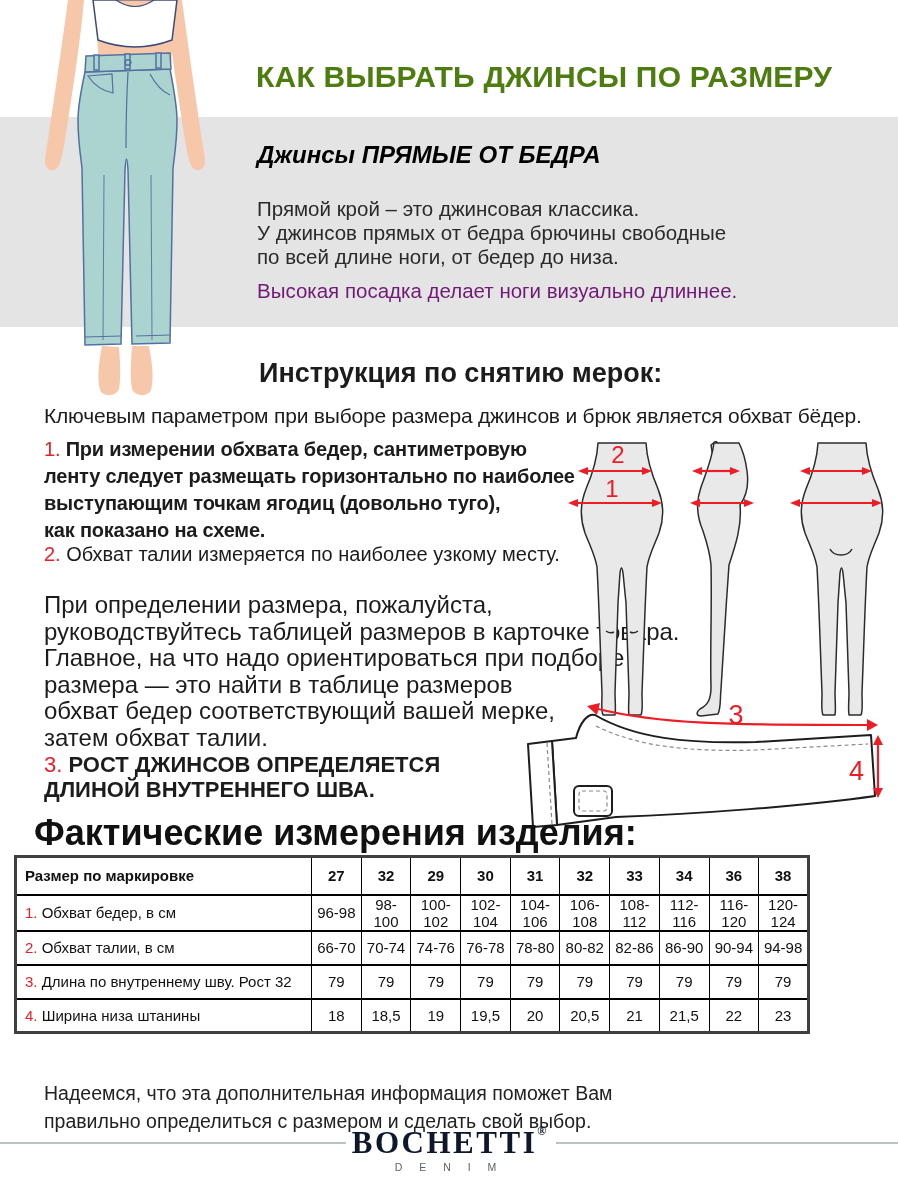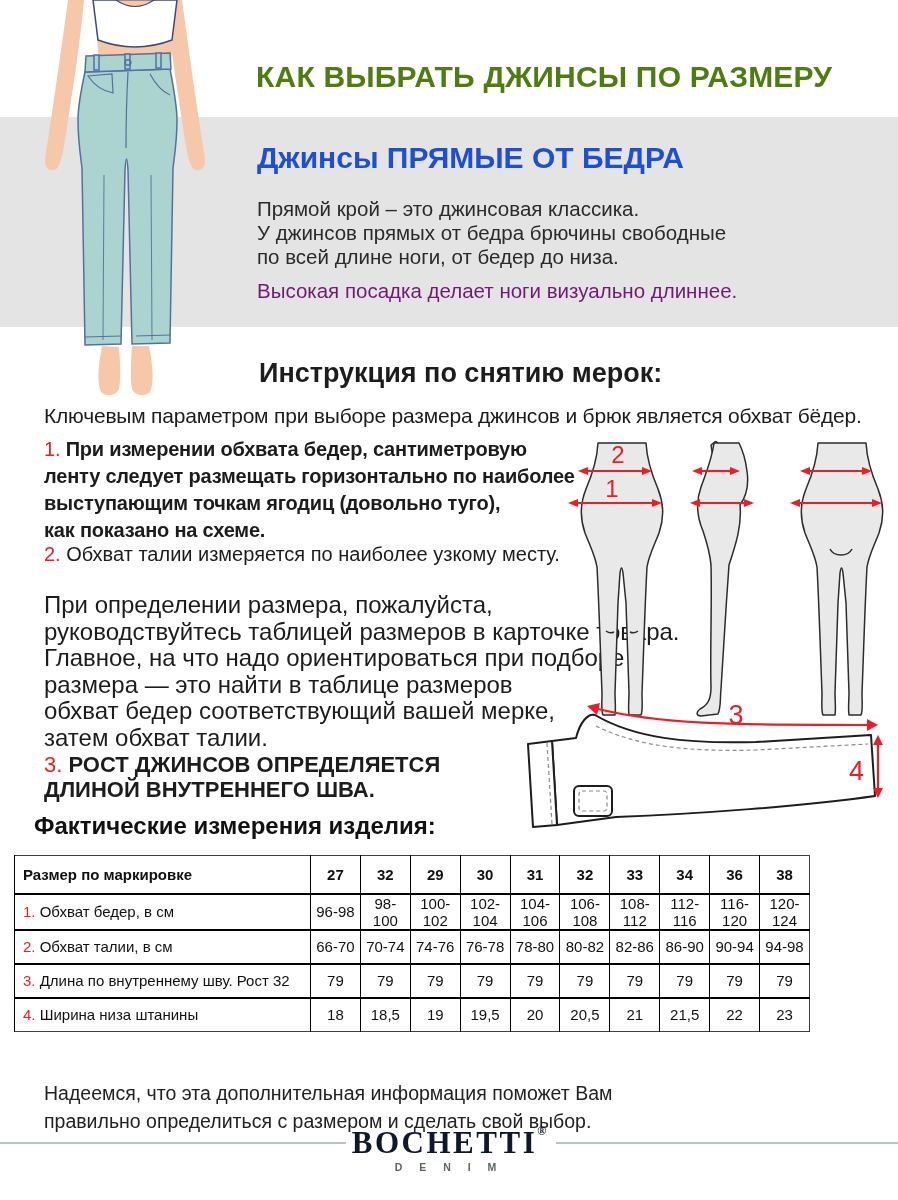--- a/index.html
+++ b/index.html
@@ -6,47 +6,47 @@
   html,body { width:898px; height:1200px; }
   body { font-family:"Liberation Sans", sans-serif; background:#ffffff; color:#1c1c1c; position:relative; overflow:hidden; }
   .page { position:absolute; left:0; top:0; width:898px; height:1200px; background:#fff; }
   .gray-band { position:absolute; left:0; top:117px; width:898px; height:210px; background:#e4e4e4; }
   .abs { position:absolute; }
   .pre { white-space:pre-line;margin-top:8px; }
   .red { color:#ee1c25; }
   .b { font-weight:bold; }
 
   .title { left:256px; top:60px; font-size:30px; font-weight:bold; letter-spacing:.2px; color:#4d7c0f; }
-  .intro-h { left:257px; top:141px; font-size:30px; font-weight:bold; color:#1d4ed8; }
+  .intro-h { left:257px; top:141px; font-size:24px; font-weight:bold; color:#000000;font-style:italic; }
   .intro-p1 { left:257px; top:189px; font-size:20.5px; line-height:24px; color:#2a2a2a; }
   .intro-p2 { left:257px; top:279px; font-size:20.5px; color:#701a75; }
 
   .instr-h { left:259px; top:358px; font-size:27px; font-weight:bold; }
   .lead { left:44px; top:404px; font-size:21px; letter-spacing:-.2px; }
   .item1 { left:44px; top:436px; font-size:20px; line-height:27px; letter-spacing:-.2px; }
   .item1 b, .item3 b { font-weight:bold; }
   .item2 { left:44px; top:543px; font-size:20px; }
   .para { left:44px; top:584px; font-size:24px; line-height:26.5px; }
   .item3 { left:44px; top:752px; font-size:22px; line-height:25px; }
 
-  .tbl-h { left:34px; top:812px; font-size:24px; font-weight:bold; color:#111; }
-
-  .size-table { position:absolute; left:14px; top:855px; width:796px; border-collapse:collapse; border:1px solid #404040; table-layout:fixed; font-size:15px; color:#111; }
+  .tbl-h { left:34px; top:812px; font-size:36px; font-weight:bold; color:#111; }
+
+  .size-table { position:absolute; left:14px; top:855px; width:796px; border-collapse:collapse; border:3px solid #404040; table-layout:fixed; font-size:15px; color:#111; }
   .size-table td { border-left:1px solid #000; border-top:2px solid #000; height:34px; text-align:center; padding:0 2px; overflow:hidden; }
   .size-table tr:first-child td { border-top:none; height:38px; }
   .size-table td.lbl { text-align:left; padding-left:8px; }
 
   .note { left:44px; top:1071px; font-size:19.5px; line-height:28px; color:#222; }
 
   .divider { position:absolute; top:1142px; height:2px; background:#b9c3c0; }
   .divider.l { left:0; width:346px; }
   .divider.r { left:556px; width:342px; }
   .brand { left:0; top:1124px; width:898px; text-align:center; font-family:"Liberation Serif", serif; font-weight:bold; font-size:31px; letter-spacing:2.5px; color:#0f172a; }
   .brand sup { font-size:12px; letter-spacing:0; vertical-align:18px; }
-  .sub-brand { left:0; top:1161px; width:898px; text-align:center; font-size:10.5px; letter-spacing:7px; color:#5b6661; font-weight:bold; }
+  .sub-brand { left:0; top:1161px; width:898px; text-align:center; font-size:10.5px; letter-spacing:7px; color:#5b6661; font-weight:normal; }
 
   svg text.rnum { fill:#ee1c25; font-family:"Liberation Sans",sans-serif; font-size:24px; }
   svg text.rnum.big { font-size:27px; }
 </style>
 </head>
 <body>
 
 <div class="page">
 
   <div class="gray-band"></div>

